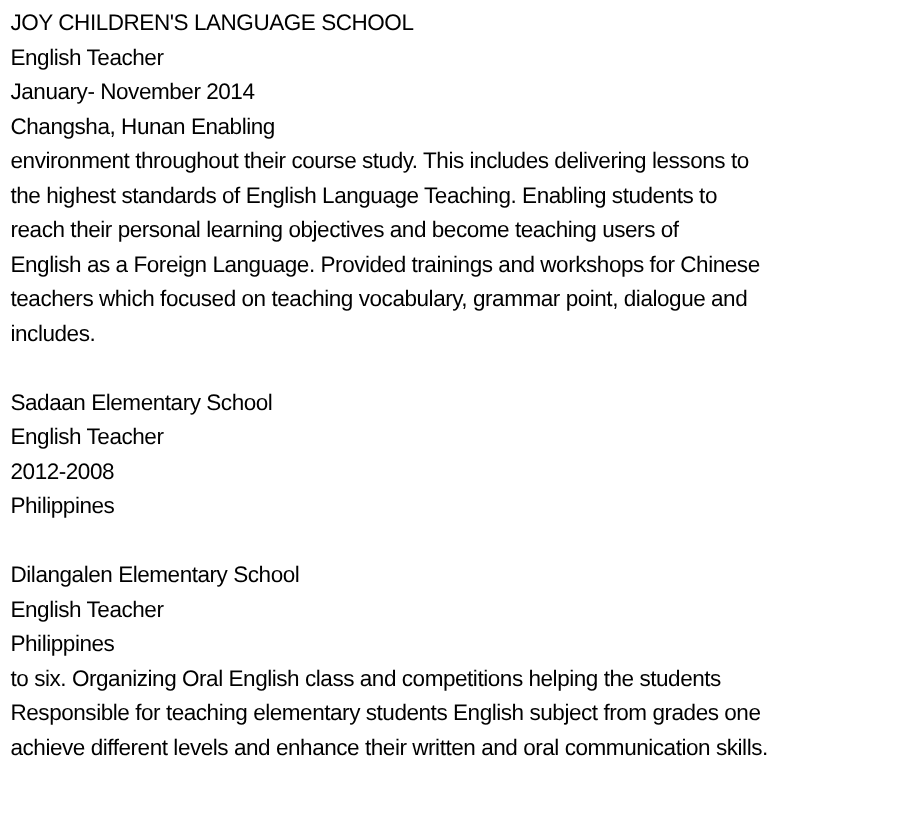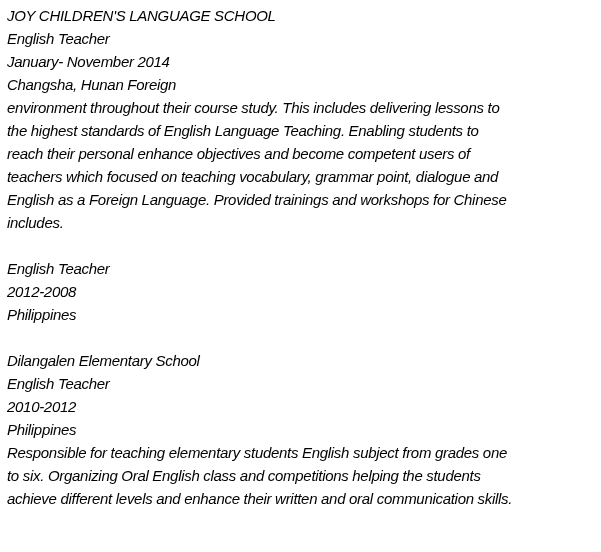--- a/index.html
+++ b/index.html
@@ -11,62 +11,61 @@
     width: 601px;
     height: 552px;
     box-sizing: border-box;
     padding: 4px 6px 0 7px;
     background: #ffffff;
     color: #000000;
     font-family: "Liberation Sans", "DejaVu Sans", sans-serif;
     font-size: 15px;
     letter-spacing: -0.3px;
     overflow: hidden;
-    font-style: italic;
   }
   .line {
     height: 23px;
     line-height: 23px;
     white-space: pre;      
   }
   .blank-line {
     height: 23px;
   }
 </style>
 </head>
 <body>
 
 <div class="document">
 
   <section>
     <div class="line">JOY CHILDREN'S LANGUAGE SCHOOL</div>
     <div class="line">English Teacher</div>
     <div class="line">January- November 2014</div>
-    <div class="line">Changsha, Hunan Foreign</div>
+    <div class="line">Changsha, Hunan Enabling</div>
     <div class="line">environment throughout their course study. This includes delivering lessons to</div>
     <div class="line">the highest standards of English Language Teaching. Enabling students to</div>
-    <div class="line">reach their personal enhance objectives and become competent users of</div>
+    <div class="line">reach their personal learning objectives and become teaching users of</div>
+    <div class="line">English as a Foreign Language. Provided trainings and workshops for Chinese</div>
     <div class="line">teachers which focused on teaching vocabulary, grammar point, dialogue and</div>
-    <div class="line">English as a Foreign Language. Provided trainings and workshops for Chinese</div>
     <div class="line">includes.</div>
   </section>
 
   <div class="blank-line"></div>
 
   <section>
+    <div class="line">Sadaan Elementary School</div>
     <div class="line">English Teacher</div>
     <div class="line">2012-2008</div>
     <div class="line">Philippines</div>
   </section>
 
   <div class="blank-line"></div>
 
   <section>
     <div class="line">Dilangalen Elementary School</div>
     <div class="line">English Teacher</div>
-    <div class="line">2010-2012</div>
     <div class="line">Philippines</div>
+    <div class="line">to six. Organizing Oral English class and competitions helping the students</div>
     <div class="line">Responsible for teaching elementary students English subject from grades one</div>
-    <div class="line">to six. Organizing Oral English class and competitions helping the students</div>
     <div class="line">achieve different levels and enhance their written and oral communication skills.</div>
   </section>
 
 </div>
 
 </body></html>

